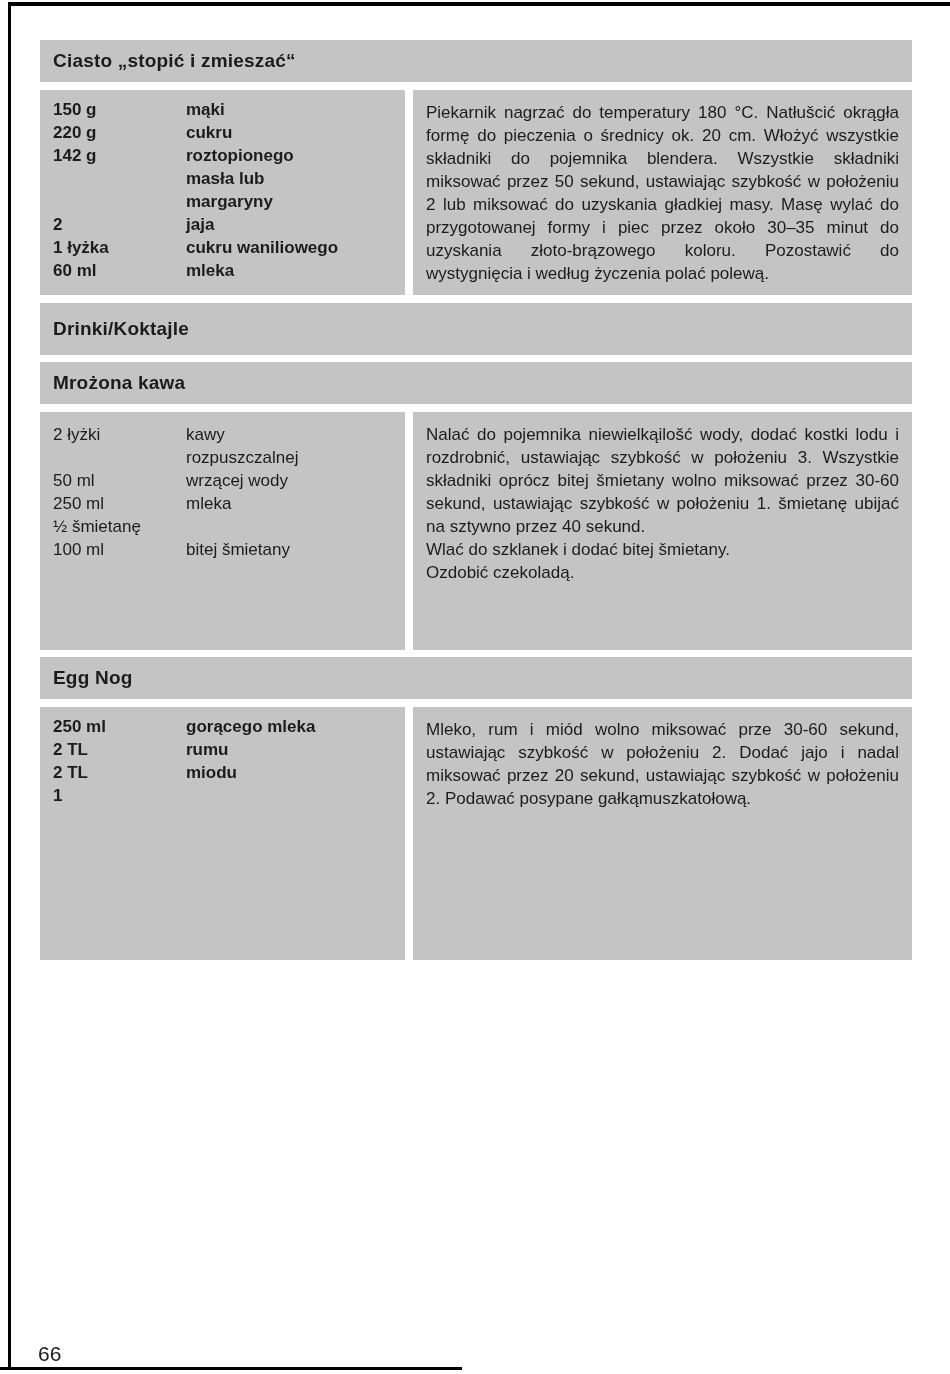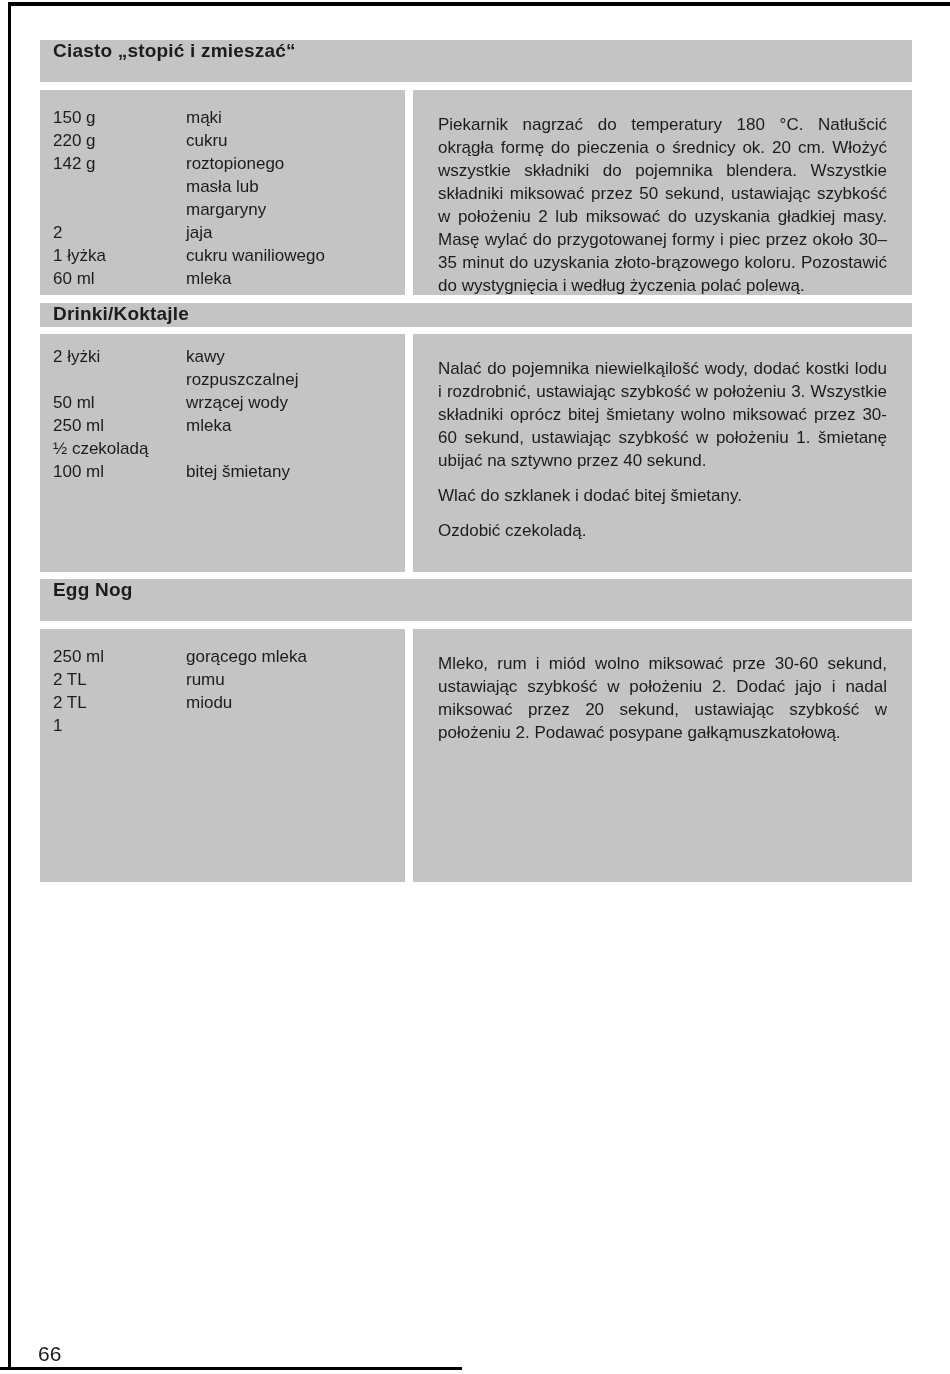--- a/index.html
+++ b/index.html
@@ -37,28 +37,29 @@
   .content {
     position: absolute;
     top: 40px;
     left: 40px;
     width: 872px;
   }
   .section-header {
     background: #c4c4c4;
     height: 42px;
     display: flex;
+    align-items: center;
     padding-left: 13px;
     box-sizing: border-box;
     font-size: 19px;
     font-weight: bold;
     letter-spacing: 0.2px;
     margin-bottom: 8px;
   }
-  .section-header.slim { height: 24px; margin-bottom: 7px; }
+  .section-header.slim { height: 52px; margin-bottom: 7px; }
   .recipe-row {
     display: flex;
     gap: 8px;
     margin-bottom: 8px;
   }
   .recipe-row .ingredients {
     background: #c4c4c4;
     width: 365px;
     box-sizing: border-box;
     padding: 11px 8px 10px 13px;
@@ -68,38 +69,38 @@
   .recipe-row .instructions {
     background: #c4c4c4;
     width: 499px;
     box-sizing: border-box;
     padding: 11px 13px 10px 13px;
     font-size: 17px;
     line-height: 23px;
     text-align: justify;
   }
   .recipe-row .instructions p {
-    margin: 12px;
+    margin: 0;
   }
   .ing-row {
     display: flex;
   }
   .ing-amount {
     flex: 0 0 133px;
     white-space: pre-line;
   }
   .ing-item {
     flex: 1;
     white-space: pre-line;
   }
   .row-cake { height: 205px; }
   .row-coffee { height: 238px; margin-bottom: 7px; }
   .row-coffee .ingredients { }
   .row-eggnog { height: 253px; margin-bottom: 0; }
-  .row-eggnog .ingredients, .row-cake .ingredients { padding-top: 16px; }
+  .row-eggnog .ingredients, .row-cake .ingredients { padding-top: 8px; font-weight: bold; }
   .page-number {
     position: absolute;
     top: 1342px;
     left: 38px;
     font-size: 21px;
     color: #1c1c1c;
   }
 </style>
 </head>
 <body>
@@ -152,20 +153,23 @@
     <div class="instructions">
 
         <p>Piekarnik nagrzać do temperatury 180 °C. Natłušcić okrągła formę do pieczenia o średnicy ok. 20 cm. Włożyć wszystkie składniki do pojemnika blendera. Wszystkie składniki miksować przez 50 sekund, ustawiając szybkość w położeniu 2 lub miksować do uzyskania gładkiej masy. Masę wylać do przygotowanej formy i piec przez około 30–35 minut do uzyskania złoto-brązowego koloru. Pozostawić do wystygnięcia i według życzenia polać polewą.</p>
       </div>
   </div>
 
   <div class="section-header slim">
     <span>Drinki/Koktajle</span>
   </div>
 
+  <div class="section-header">
+    <span>Mrożona kawa</span>
+  </div>
 
   <div class="recipe-row row-coffee">
     <div class="ingredients">
 
         <div class="ing-row">
           <span class="ing-amount">2 łyżki</span>
           <span class="ing-item">kawy
 rozpuszczalnej</span>
         </div>
 
@@ -173,21 +177,21 @@
           <span class="ing-amount">50 ml</span>
           <span class="ing-item">wrzącej wody</span>
         </div>
 
         <div class="ing-row">
           <span class="ing-amount">250 ml</span>
           <span class="ing-item">mleka</span>
         </div>
 
         <div class="ing-row">
-          <span class="ing-amount">½ czekoladą</span>
+          <span class="ing-amount">½ šmietanę</span>
         </div>
 
         <div class="ing-row">
           <span class="ing-amount">100 ml</span>
           <span class="ing-item">bitej šmietany</span>
         </div>
       </div>
     <div class="instructions">
 
 

